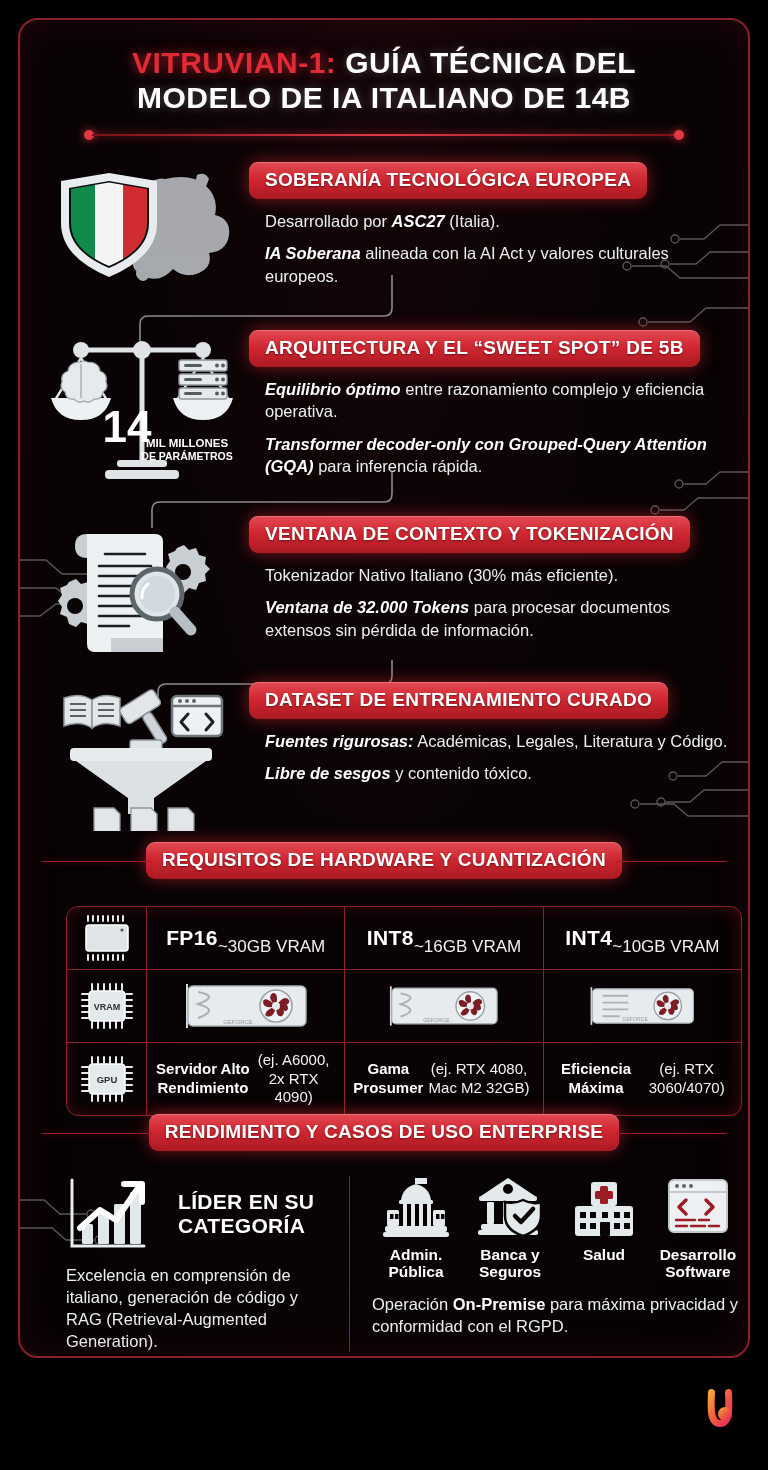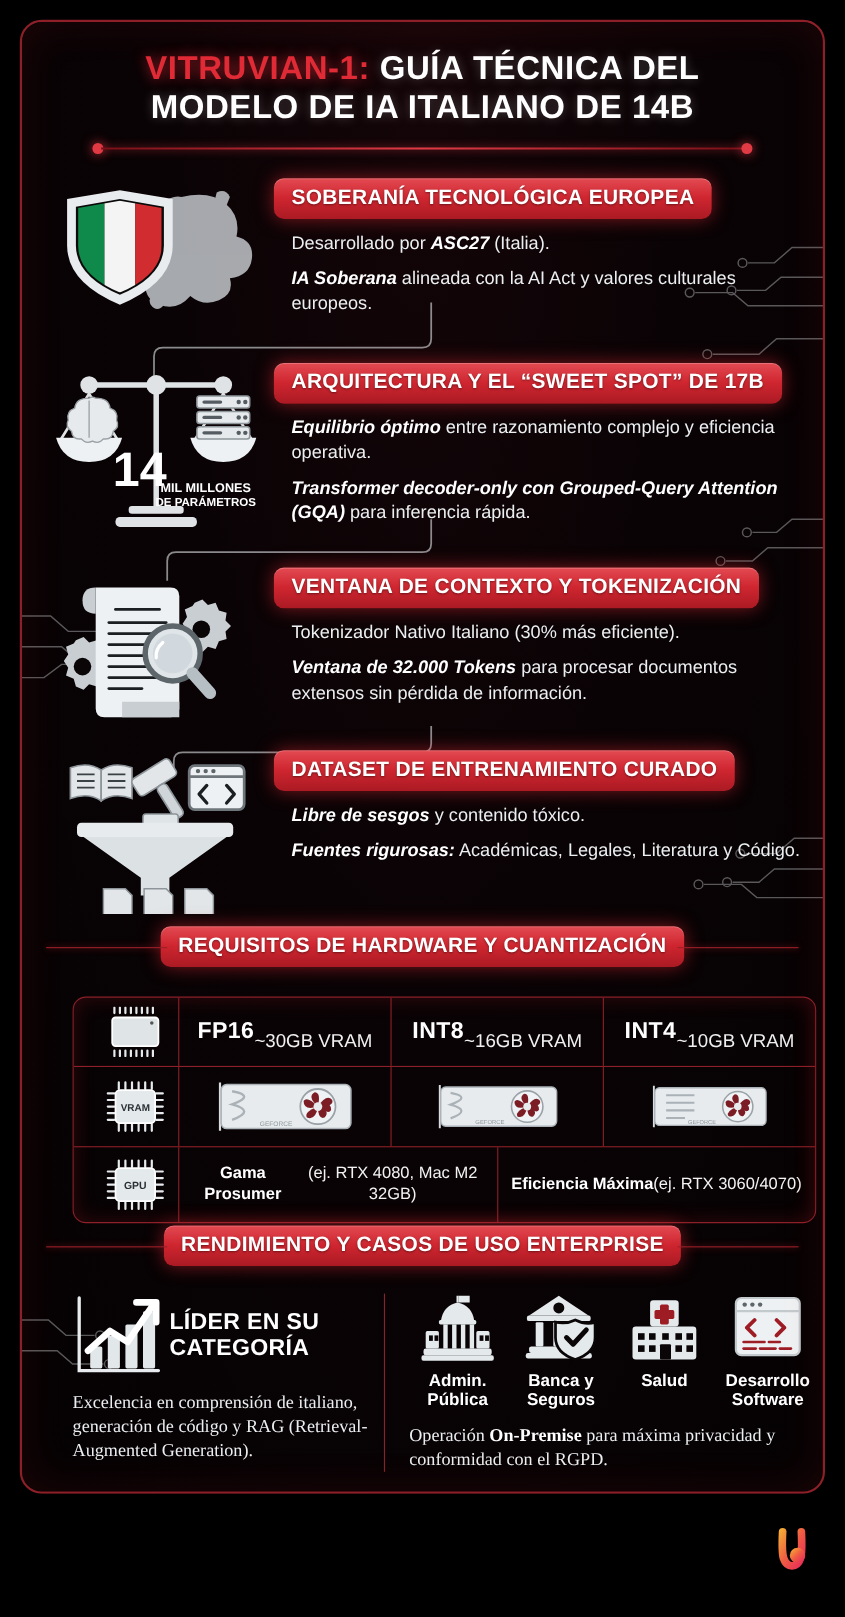--- a/index.html
+++ b/index.html
@@ -85,34 +85,34 @@
   .band .ln.r { right:22px; width:110px; }
 
   
   .tbl { position:absolute; left:46px; top:886px; width:676px;
     border:1.5px solid #8d2028; border-radius:12px; overflow:hidden;
     box-shadow: 0 0 18px rgba(180,30,40,.25) inset; }
   .trow { display:flex; }
   .trow + .trow { border-top:1.5px solid #8d2028; }
   .tcell { padding:8px 8px; display:flex; flex-direction:row; align-items:center; justify-content:center; text-align:center; }
   .tcell + .tcell { border-left:1.5px solid #8d2028; }
-  .ticon { width:79px; flex:0 0 79px;margin-left:16px; }
+  .ticon { width:79px; flex:0 0 79px; }
   .tdata { flex:1 1 0; }
   .q-name { color:#fff; font-weight:800; font-size:21px; letter-spacing:.4px; }
   .q-vram { color:#f0f0f0; font-weight:400; font-size:17px; margin-top:18px; }
   .q-desc { color:#fff; font-weight:700; font-size:15px; line-height:1.24; }
   .q-eg { color:#f2f2f2; font-weight:400; font-size:15px; line-height:1.24; }
 
   
   .perf { position:absolute; left:46px; top:1156px; width:676px; display:flex; }
   .perf-l { width:330px; padding-right:14px; }
   .perf-r { flex:1; padding-left:22px; border-left:1.5px solid #8d2028; }
-  .lider { display:flex; align-items:center; gap:6px; }
+  .lider { display:flex; align-items:center; gap:30px; }
   .lider-t { color:#fff; font-weight:800; font-size:21px; line-height:1.16; letter-spacing:.3px; }
-  .perf-p { color:#eceff1; font-size:16.5px; line-height:1.34; margin-top:12px;font-family:Liberation Serif, serif; }
+  .perf-p { color:#eceff1; font-size:16.5px; line-height:1.34; margin-top:12px; }
   .perf-p b { font-weight:700; color:#fff; }
   .uses { display:flex; gap:6px; justify-content:space-between; }
   .use { width:88px; text-align:center; }
   .use-lbl { color:#fff; font-weight:700; font-size:15.5px; line-height:1.12; margin-top:4px; }
 
   
   .footer { position:absolute; left:0; right:0; bottom:0; height:112px; background:#000; }
   .logo { position:absolute; right:30px; top:30px; width:36px; height:42px; }
 </style>
 </head>
@@ -244,21 +244,21 @@
             <rect x="137" y="58" width="18" height="3" rx="1.5"></rect>
               <circle cx="170" cy="59.5" r="2"></circle>
               <circle cx="176" cy="59.5" r="2"></circle>
           </g>
           <text x="80" y="108" font-family="Liberation Sans, sans-serif" font-size="44" font-weight="800" fill="#ffffff" text-anchor="middle">14</text>
           <text x="140" y="113" font-family="Liberation Sans, sans-serif" font-size="11.5" font-weight="800" fill="#ffffff" text-anchor="middle">MIL MILLONES</text>
           <text x="140" y="126" font-family="Liberation Sans, sans-serif" font-size="10.5" font-weight="800" fill="#ffffff" text-anchor="middle">DE PARÁMETROS</text>
         </svg>
       </div>
       <div class="body-col">
-        <div class="pill">ARQUITECTURA Y EL “SWEET SPOT” DE 17B</div>
+        <div class="pill">ARQUITECTURA Y EL “SWEET SPOT” DE 5B</div>
         <div class="txt">
           <p><b>Equilibrio óptimo</b><span> entre razonamiento complejo y eficiencia operativa.</span></p>
           <p><b>Transformer decoder-only con Grouped-Query Attention (GQA)</b><span> para inferencia rápida.</span></p>
         </div>
       </div>
     </div>
 
     <div class="sec" style="left:24px; top:496px; width:690px;">
       <div class="icon-col">
         <svg width="185" height="150" viewBox="0 0 185 150">
@@ -331,22 +331,22 @@
           <g fill="#e2e6e9" stroke="#8d959a" stroke-width="1.3">
             <path d="M40 122 h20 l6 6 v18 H40z"></path>
             <path d="M77 122 h20 l6 6 v18 H77z"></path>
             <path d="M114 122 h20 l6 6 v18 H114z"></path>
           </g>
         </svg>
       </div>
       <div class="body-col">
         <div class="pill">DATASET DE ENTRENAMIENTO CURADO</div>
         <div class="txt">
+          <p><b>Fuentes rigurosas:</b><span> Académicas, Legales, Literatura y Código.</span></p>
           <p><b>Libre de sesgos</b><span> y contenido tóxico.</span></p>
-          <p><b>Fuentes rigurosas:</b><span> Académicas, Legales, Literatura y Código.</span></p>
         </div>
       </div>
     </div>
 
     <div class="band" style="top:822px;">
       <div class="ln l"></div>
       <div class="ln r"></div>
       <span class="pill">REQUISITOS DE HARDWARE Y CUANTIZACIÓN</span>
     </div>
 
@@ -456,20 +456,24 @@
           <svg width="58" height="52" viewBox="0 0 58 52">
             <g stroke="#e6eaec" stroke-width="2" stroke-linecap="round">
               <path d="M14 10 V4 M20 10 V4 M26 10 V4 M32 10 V4 M38 10 V4 M44 10 V4"></path>
               <path d="M14 42 V48 M20 42 V48 M26 42 V48 M32 42 V48 M38 42 V48 M44 42 V48"></path>
               <path d="M10 14 H4 M10 20 H4 M10 26 H4 M10 32 H4 M10 38 H4"></path>
               <path d="M48 14 H54 M48 20 H54 M48 26 H54 M48 32 H54 M48 38 H54"></path>
             </g>
             <rect x="11" y="11" width="36" height="30" rx="4" fill="#e4e9ec" stroke="#ffffff" stroke-width="1.6"></rect>
             <text x="29" y="30" font-family="Liberation Sans, sans-serif" font-size="9.5" font-weight="700" fill="#2a3034" text-anchor="middle">GPU</text>
           </svg>
+        </div>
+        <div class="tcell tdata">
+          <div class="q-desc">Servidor Alto Rendimiento</div>
+          <div class="q-eg">(ej. A6000, 2x RTX 4090)</div>
         </div>
         <div class="tcell tdata">
           <div class="q-desc">Gama Prosumer</div>
           <div class="q-eg">(ej. RTX 4080, Mac M2 32GB)</div>
         </div>
         <div class="tcell tdata">
           <div class="q-desc">Eficiencia Máxima</div>
           <div class="q-eg">(ej. RTX 3060/4070)</div>
         </div>
       </div>

